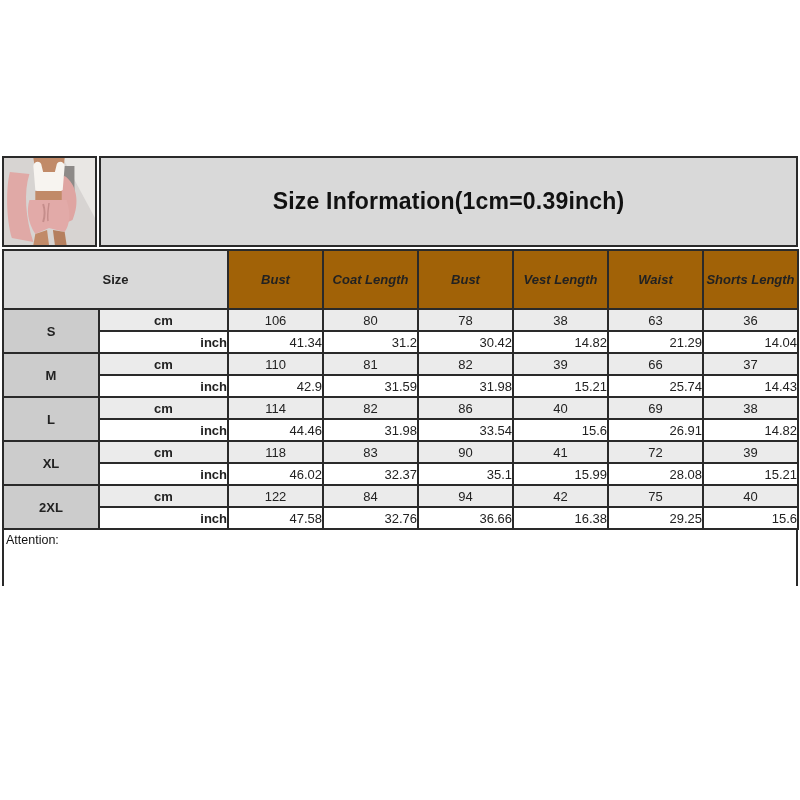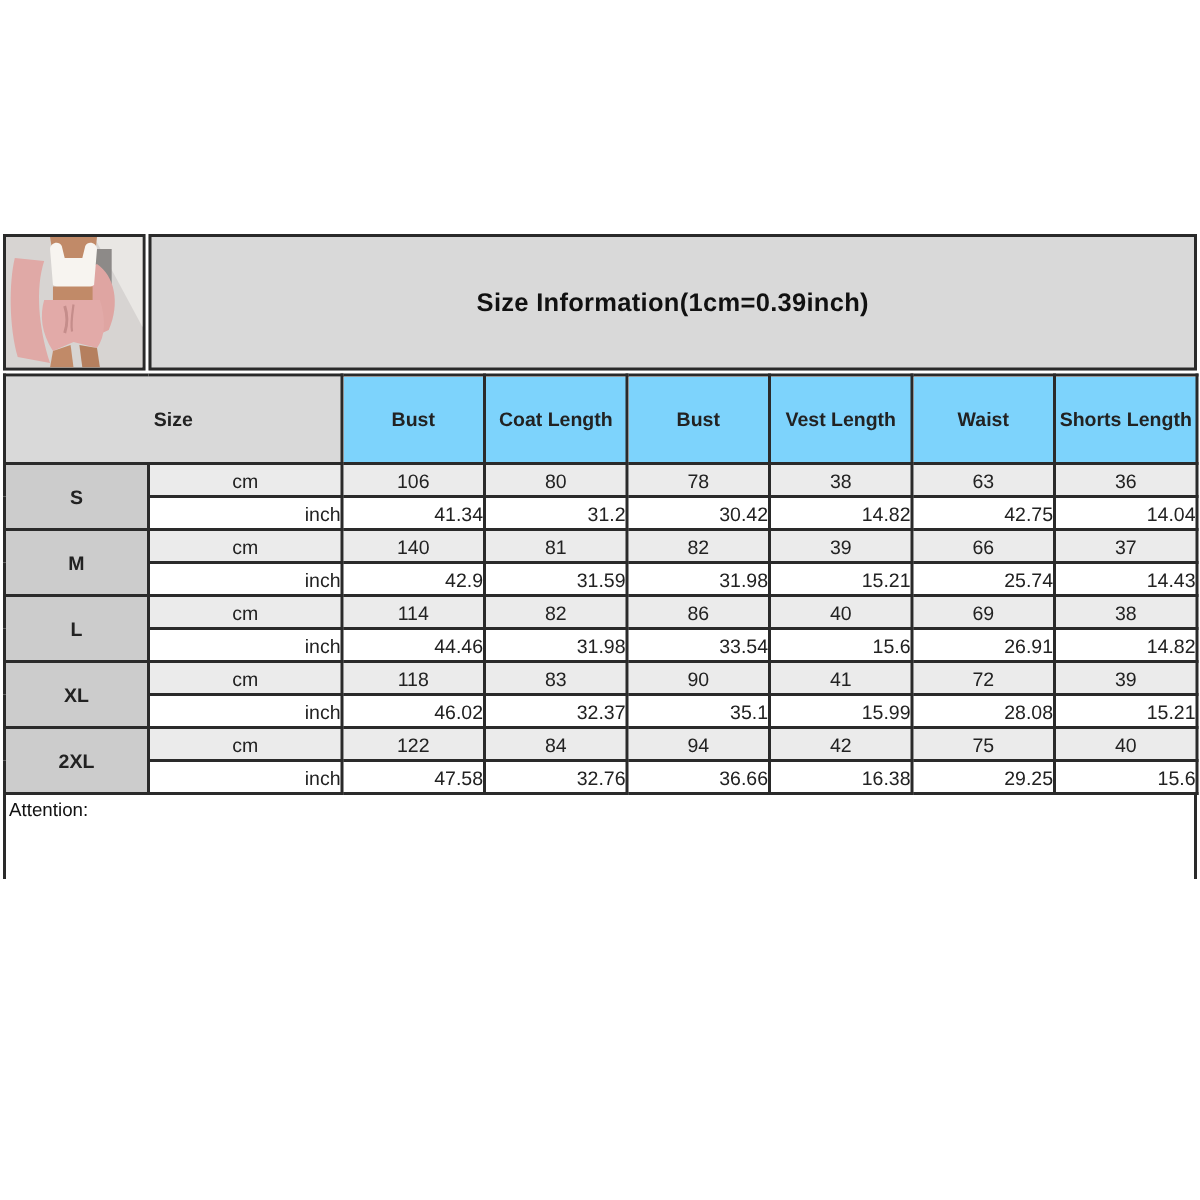--- a/index.html
+++ b/index.html
@@ -39,21 +39,21 @@
   .title-bar {
     flex: 1;
     box-sizing: border-box;
     border: 2px solid #2a2a2a;
     background: #d9d9d9;
     display: flex;
     align-items: center;
     justify-content: center;
   }
   .title-bar span {
-    font-size: 17px;
+    font-size: 23px;
     font-weight: bold;
     color: #111;
     letter-spacing: 0.2px;
   }
   
   table.size-table {
     border-collapse: collapse;
     table-layout: fixed;
     width: 796px;
   }
@@ -69,30 +69,31 @@
   tr.head-row { height: 59px; }
   tr.data-row { height: 22px; }
   td.size-head {
     font-size: 25px;
     font-weight: bold;
     background: #d9d9d9;
     color: #111;
   }
   td.col-head {
     font-weight: bold;
-    background: #7dd3fc;
-    color: #111;
+    background: #a16207;
+    color: #111;
+    font-style: italic;
   }
   td.size-label {
     font-weight: bold;
     background: #cccccc;
     color: #111;
     font-size: 13.5px;
   }
-  td.unit { font-weight: normal; color: #111; }
+  td.unit { font-weight: bold; color: #111; }
   tr.cm-row td.val, tr.cm-row td.unit { background: #ebebeb; }
   tr.inch-row td.val, tr.inch-row td.unit { background: #ffffff; text-align: right; }
   td.val { font-size: 13.5px; color: #333; }
   
   .notes {
     box-sizing: border-box;
     border-left: 2px solid #2a2a2a;
     border-right: 2px solid #2a2a2a;
     width: 796px;
     min-height: 56px;
@@ -172,28 +173,28 @@
           <td class="val">38</td>
           <td class="val">63</td>
           <td class="val">36</td>
         </tr>
         <tr class="data-row inch-row">
           <td class="unit">inch</td>
           <td class="val">41.34</td>
           <td class="val">31.2</td>
           <td class="val">30.42</td>
           <td class="val">14.82</td>
-          <td class="val">42.75</td>
+          <td class="val">21.29</td>
           <td class="val">14.04</td>
         </tr>
 
         <tr class="data-row cm-row">
           <td class="size-label" rowspan="2">M</td>
           <td class="unit">cm</td>
-          <td class="val">140</td>
+          <td class="val">110</td>
           <td class="val">81</td>
           <td class="val">82</td>
           <td class="val">39</td>
           <td class="val">66</td>
           <td class="val">37</td>
         </tr>
         <tr class="data-row inch-row">
           <td class="unit">inch</td>
           <td class="val">42.9</td>
           <td class="val">31.59</td>

